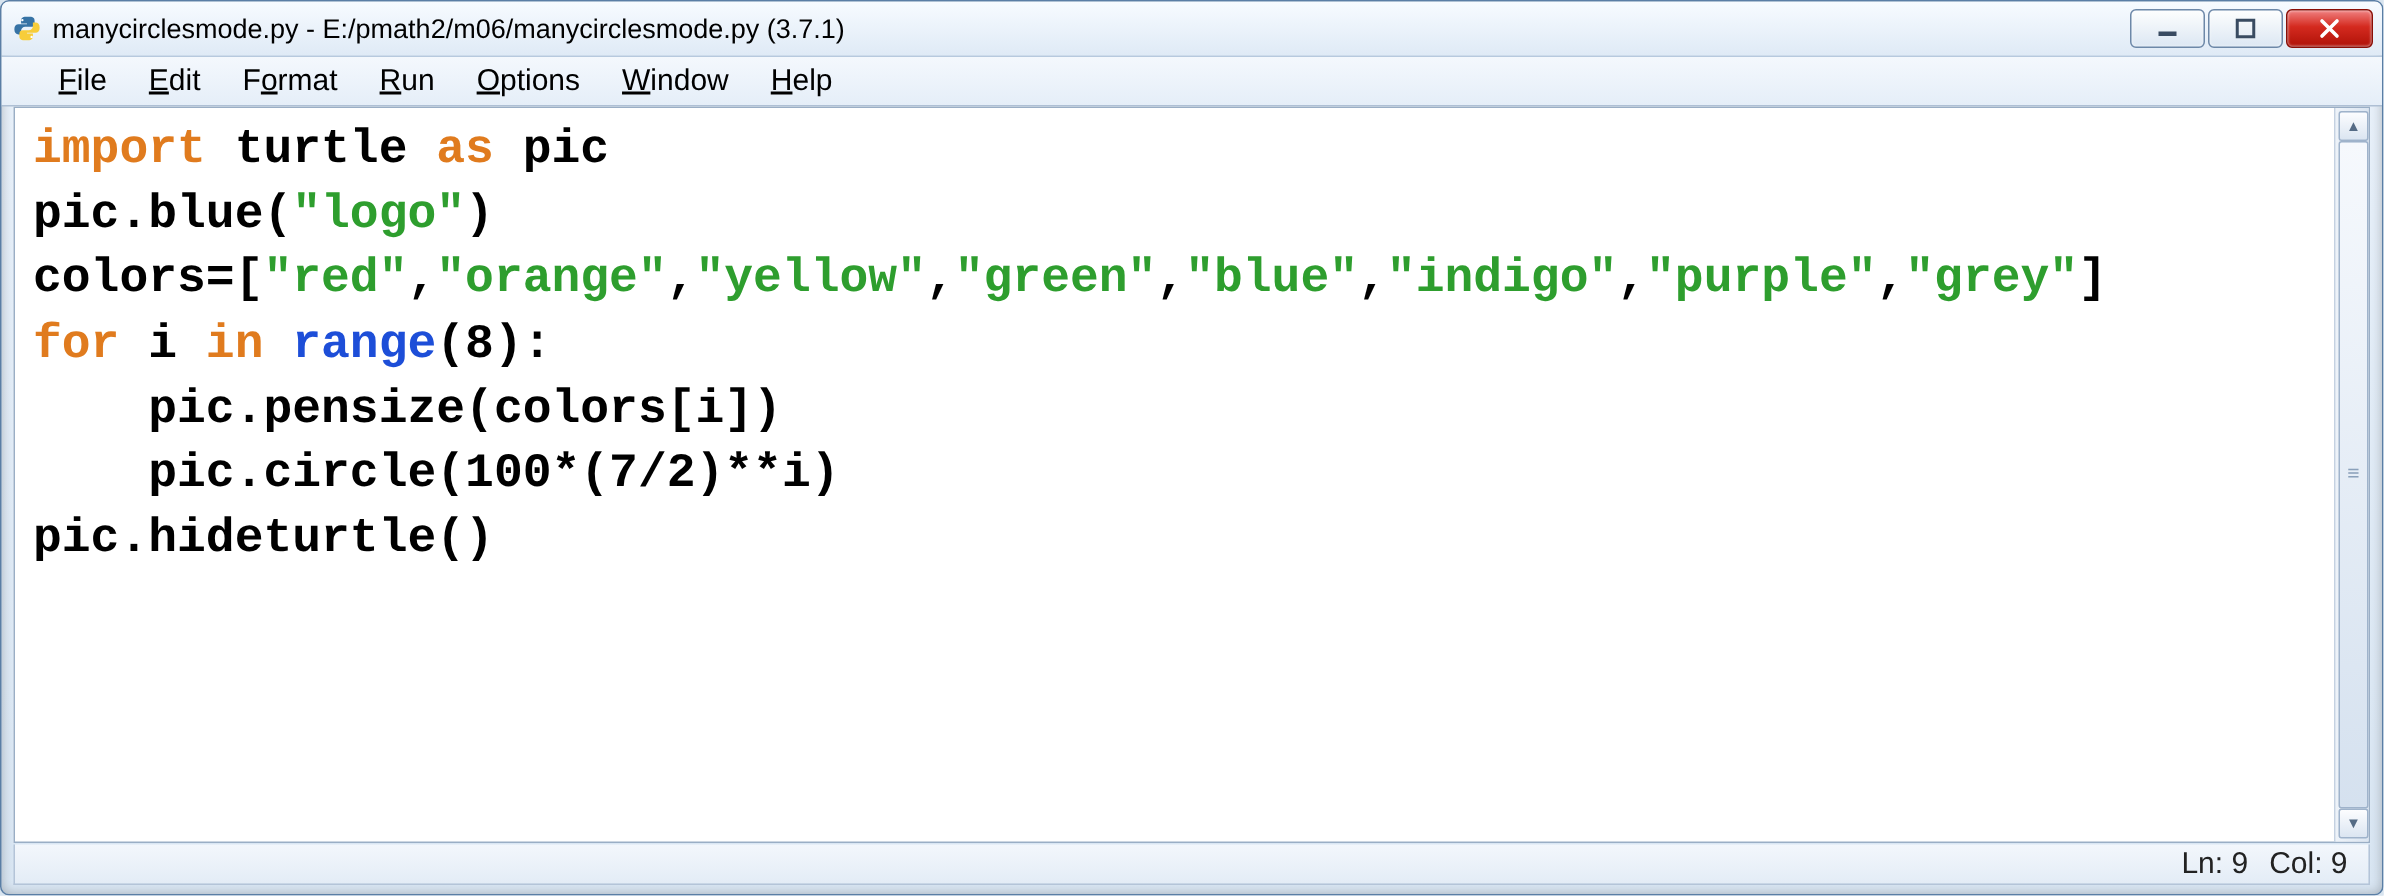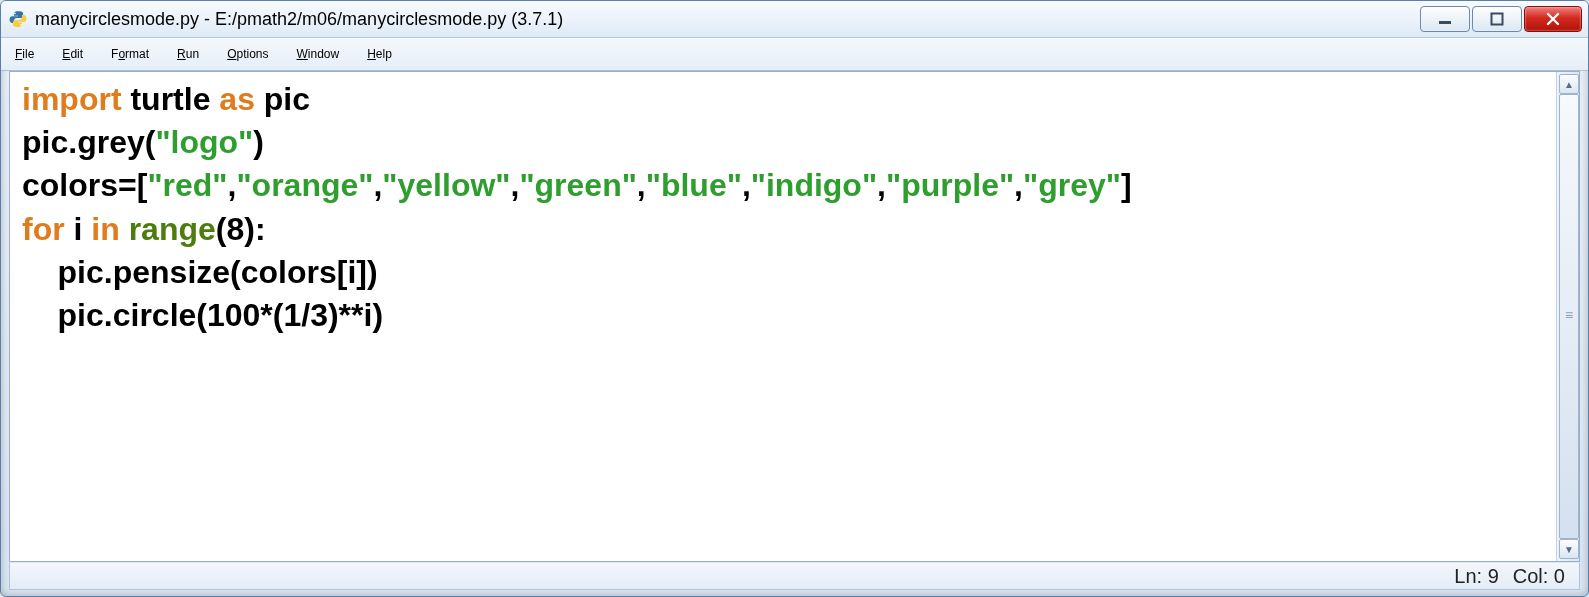--- a/index.html
+++ b/index.html
@@ -26,40 +26,40 @@
     display:flex;align-items:center;justify-content:center;margin-left:2px;
     font-size:14px;color:#394b61;box-shadow:0 0 2px rgba(255,255,255,.8) inset;
   }
   .win-btn.close{
     width:56px;
     background:linear-gradient(#f08080,#d42a1f 45%,#b01208);
     border-color:#8a0e06;color:#fff;
   }
   
   .menubar{
-    height:32px;display:flex;align-items:center;gap:4px;padding:0 2px;
+    height:32px;display:flex;align-items:center;gap:4px;padding:0 26px;
     background:linear-gradient(#f4f8fd,#e5eef8);
-    border-bottom:1px solid #aebfd4;font-size:12px;color:#000;
+    border-bottom:1px solid #aebfd4;font-size:20px;color:#000;
   }
   .menu-item{padding:2px 12px;border-radius:3px;cursor:default;}
   .mn{text-decoration:underline;}
   
   .editor-wrap{
     position:absolute;top:70px;left:8px;right:8px;bottom:34px;
     background:#fff;border:1px solid #9aaec5;
     display:flex;
   }
   .editor{
     flex:1;padding:6px 12px 6px 12px;overflow:hidden;
-    font-family:Liberation Sans, sans-serif;
+    font-family:Liberation Mono, monospace;
     font-size:32px;line-height:1.35;font-weight:bold;color:#000;
   }
   .code-line{white-space:pre;}
   .kw-orange{color:#e07b1e;}
-  .kw-purple{color:#4d7c0f;}
+  .kw-purple{color:#1d4ed8;}
   .str{color:#2e9e2e;}
   
   .vscroll{
     width:22px;background:linear-gradient(90deg,#eef3f9,#dbe5f1);
     border-left:1px solid #c4d1e1;position:relative;
   }
   .sb-btn{
     position:absolute;left:2px;width:18px;height:18px;
     background:linear-gradient(#fcfdff,#dbe5f1);border:1px solid #9fb3cb;border-radius:2px;
     display:flex;align-items:center;justify-content:center;font-size:10px;color:#556b85;
@@ -124,31 +124,32 @@
     <div class="menu-item">F<span class="mn">o</span>rmat</div>
     <div class="menu-item"><span class="mn">R</span>un</div>
     <div class="menu-item"><span class="mn">O</span>ptions</div>
     <div class="menu-item"><span class="mn">W</span>indow</div>
     <div class="menu-item"><span class="mn">H</span>elp</div>
   </div>
 
   <div class="editor-wrap">
     <div class="editor">
       <div class="code-line"><span class="kw-orange">import</span><span> turtle </span><span class="kw-orange">as</span><span> pic</span></div>
-      <div class="code-line"><span>pic.grey(</span><span class="str">"logo"</span><span>)</span></div>
+      <div class="code-line"><span>pic.blue(</span><span class="str">"logo"</span><span>)</span></div>
       <div class="code-line"><span>colors=[</span><span class="str">"red"</span><span>,</span><span class="str">"orange"</span><span>,</span><span class="str">"yellow"</span><span>,</span><span class="str">"green"</span><span>,</span><span class="str">"blue"</span><span>,</span><span class="str">"indigo"</span><span>,</span><span class="str">"purple"</span><span>,</span><span class="str">"grey"</span><span>]</span></div>
       <div class="code-line"><span class="kw-orange">for</span><span> i </span><span class="kw-orange">in</span><span class="kw-purple"> range</span><span>(8):</span></div>
       <div class="code-line"><span>    pic.pensize(colors[i])</span></div>
-      <div class="code-line"><span>    pic.circle(100*(1/3)**i)</span></div>
+      <div class="code-line"><span>    pic.circle(100*(7/2)**i)</span></div>
+      <div class="code-line"><span>pic.hideturtle()</span></div>
     </div>
     <div class="vscroll">
       <div class="sb-btn sb-up">▲</div>
       <div class="sb-thumb"></div>
       <div class="sb-btn sb-down">▼</div>
     </div>
   </div>
 
   <div class="statusbar">
     <span>Ln: 9</span>
-    <span>Col: 0</span>
+    <span>Col: 9</span>
   </div>
 
 </div>
 
 </body></html>

